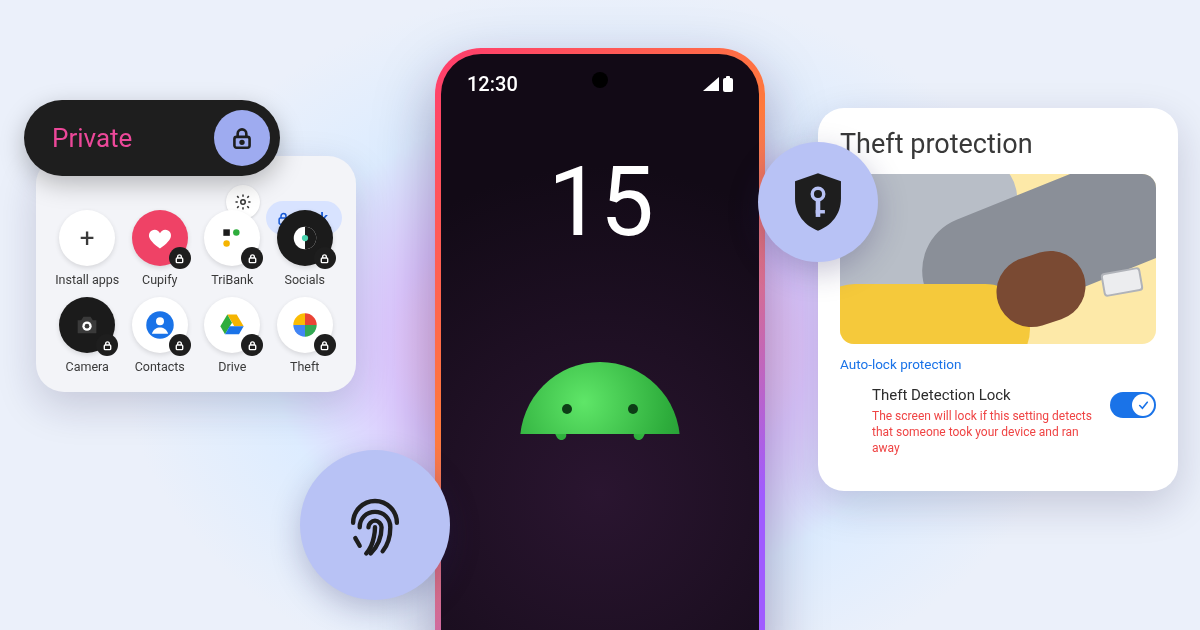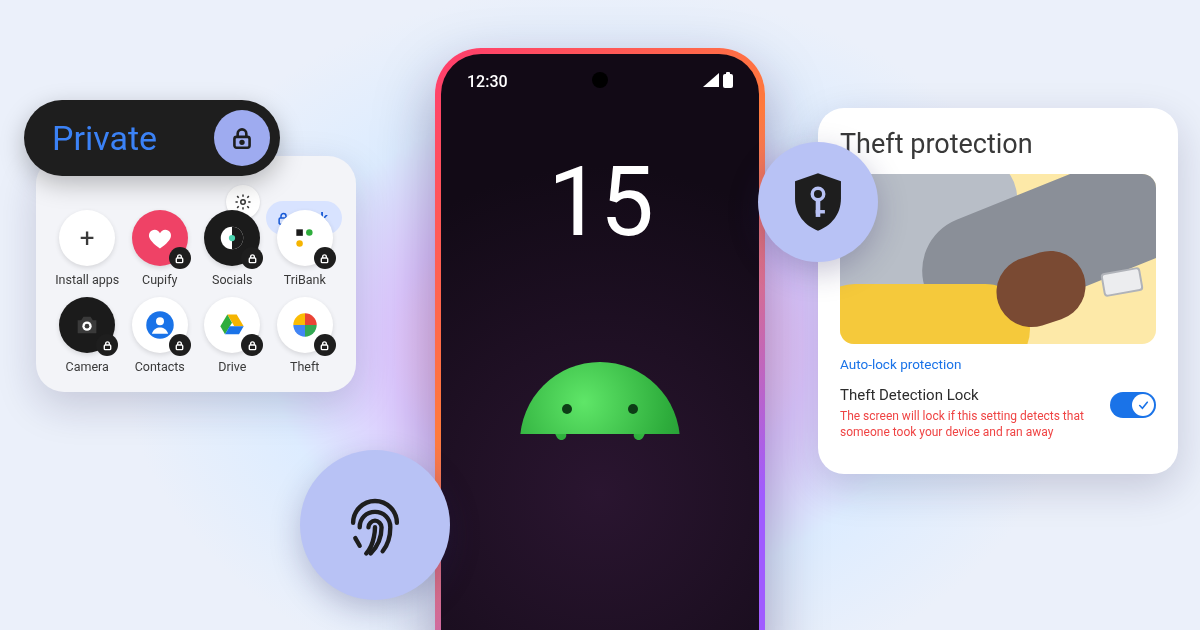--- a/index.html
+++ b/index.html
@@ -27,23 +27,23 @@
     position: relative;
     color: #fff;
     overflow: hidden;
   }
   .punch-hole {
     position: absolute; top: 18px; left: 50%; transform: translateX(-50%);
     width: 16px; height: 16px; border-radius: 50%; background: #000;
   }
   .status-bar {
     position: absolute; top: 18px; left: 0; right: 0;
-    display: flex; justify-content: space-between; align-items: flex-start;
+    display: flex; justify-content: space-between; align-items: center;
     padding: 0 26px;
-    font-size: 16px; font-weight: 500;
+    font-size: 20px; font-weight: 500;
   }
   .status-right { display: flex; gap: 4px; align-items: center; }
   .version-number {
     position: absolute; top: 92px; left: 0; right: 0;
     text-align: center; font-size: 96px; font-weight: 400; letter-spacing: -2px;
   }
   .android-head {
     position: absolute; left: 50%; bottom: 160px; transform: translateX(-50%);
     width: 160px; height: 100px;
   }
@@ -78,26 +78,26 @@
   }
   .fp-bubble svg { width: 70px; height: 70px; }
 
   
   .private-wrap {
     position: absolute; left: 36px; top: 100px;
     width: 340px;
   }
   .private-pill {
     position: relative; z-index: 3;
-    background: #1e1e1e; color: #3b82f6;
+    background: #1e1e1e; color: #ec4899;
     border-radius: 48px;
     height: 76px; width: 256px;
     display: flex; align-items: center; justify-content: space-between;
     padding: 0 10px 0 28px;
-    font-size: 34px; font-weight: 400;
+    font-size: 26px; font-weight: 400;
     box-shadow: 0 8px 24px rgba(0,0,0,0.25);
     margin-left: -12px; margin-bottom: -20px;
   }
   .pill-lock-badge {
     width: 56px; height: 56px; border-radius: 50%; background: #9eabf0;
     display:flex; align-items:center; justify-content:center;
   }
   .pill-lock-badge svg { width: 26px; height: 26px; }
 
   .private-card {
@@ -160,21 +160,21 @@
     padding: 20px 22px 34px 22px;
     color:#2c2c2c;
   }
   .theft-title { font-size: 27px; font-weight: 400; color:#393939; margin-bottom: 14px; }
   .theft-illus {
     width:100%; height:170px; border-radius:14px; background:#fde9a8;
     position:relative; overflow:hidden; margin-bottom: 12px;
   }
   .auto-link { color:#1a73e8; font-size:13.5px; display:block; margin-bottom: 14px; text-decoration:none; }
   .tdl-row { display:flex; align-items:flex-start; gap:14px; }
-  .tdl-text { flex:1; }
+  .tdl-text { flex:1;margin-left:32px; }
   .tdl-name { font-size:15px; color:#2c2c2c; margin-bottom:4px; }
   .tdl-desc { font-size:12px; color:#ef4444; line-height:1.35; }
   .toggle {
     width:46px; height:26px; border-radius:14px; background:#1a73e8;
     position:relative; flex-shrink:0; cursor:pointer; margin-top:6px;
   }
   .toggle .knob {
     position:absolute; right:2px; top:2px; width:22px; height:22px; border-radius:50%;
     background:#fff; display:flex; align-items:center; justify-content:center;
   }
@@ -290,53 +290,53 @@
               <svg viewBox="0 0 24 24" fill="none" stroke="#fff" stroke-width="3">
                 <rect x="5" y="11" width="14" height="10" rx="2"></rect>
                 <path d="M8 11V8a4 4 0 0 1 8 0v3"></path>
               </svg>
             </span>
         </div>
         <div>Cupify</div>
       </div>
       <div class="app-cell">
         <div class="app-icon-wrap">
+          <div class="app-icon">
+            <svg width="26" height="26" viewBox="0 0 24 24">
+                <rect x="4" y="4" width="6" height="6" fill="#1b1b1b"></rect>
+                <circle cx="16" cy="7" r="3" fill="#2ead3c"></circle>
+                <rect x="4" y="14" width="6" height="6" rx="3" fill="#f5b400"></rect>
+              </svg>
+          </div>
+          <span class="mini-lock">
+              <svg viewBox="0 0 24 24" fill="none" stroke="#fff" stroke-width="3">
+                <rect x="5" y="11" width="14" height="10" rx="2"></rect>
+                <path d="M8 11V8a4 4 0 0 1 8 0v3"></path>
+              </svg>
+            </span>
+        </div>
+        <div>TriBank</div>
+      </div>
+      <div class="app-cell">
+        <div class="app-icon-wrap">
           <div class="app-icon ic-socials">
             <svg width="30" height="30" viewBox="0 0 24 24">
                 <circle cx="12" cy="12" r="9" fill="#fff"></circle>
                 <path d="M12 3a9 9 0 0 1 0 18V3z" fill="#1b1b1b"></path>
                 <circle cx="12" cy="12" r="2.5" fill="#4ad4b0"></circle>
               </svg>
           </div>
           <span class="mini-lock">
               <svg viewBox="0 0 24 24" fill="none" stroke="#fff" stroke-width="3">
                 <rect x="5" y="11" width="14" height="10" rx="2"></rect>
                 <path d="M8 11V8a4 4 0 0 1 8 0v3"></path>
               </svg>
             </span>
         </div>
         <div>Socials</div>
-      </div>
-      <div class="app-cell">
-        <div class="app-icon-wrap">
-          <div class="app-icon">
-            <svg width="26" height="26" viewBox="0 0 24 24">
-                <rect x="4" y="4" width="6" height="6" fill="#1b1b1b"></rect>
-                <circle cx="16" cy="7" r="3" fill="#2ead3c"></circle>
-                <rect x="4" y="14" width="6" height="6" rx="3" fill="#f5b400"></rect>
-              </svg>
-          </div>
-          <span class="mini-lock">
-              <svg viewBox="0 0 24 24" fill="none" stroke="#fff" stroke-width="3">
-                <rect x="5" y="11" width="14" height="10" rx="2"></rect>
-                <path d="M8 11V8a4 4 0 0 1 8 0v3"></path>
-              </svg>
-            </span>
-        </div>
-        <div>TriBank</div>
       </div>
 
       <div class="app-cell">
         <div class="app-icon-wrap">
           <div class="app-icon ic-camera">
             <svg width="28" height="28" viewBox="0 0 24 24" fill="#fff">
                 <path d="M4 8h3l2-3h6l2 3h3v11H4z" fill="#3a3a3a"></path>
                 <circle cx="12" cy="13" r="4" fill="#fff"></circle>
                 <circle cx="12" cy="13" r="2" fill="#3a3a3a"></circle>
               </svg>

